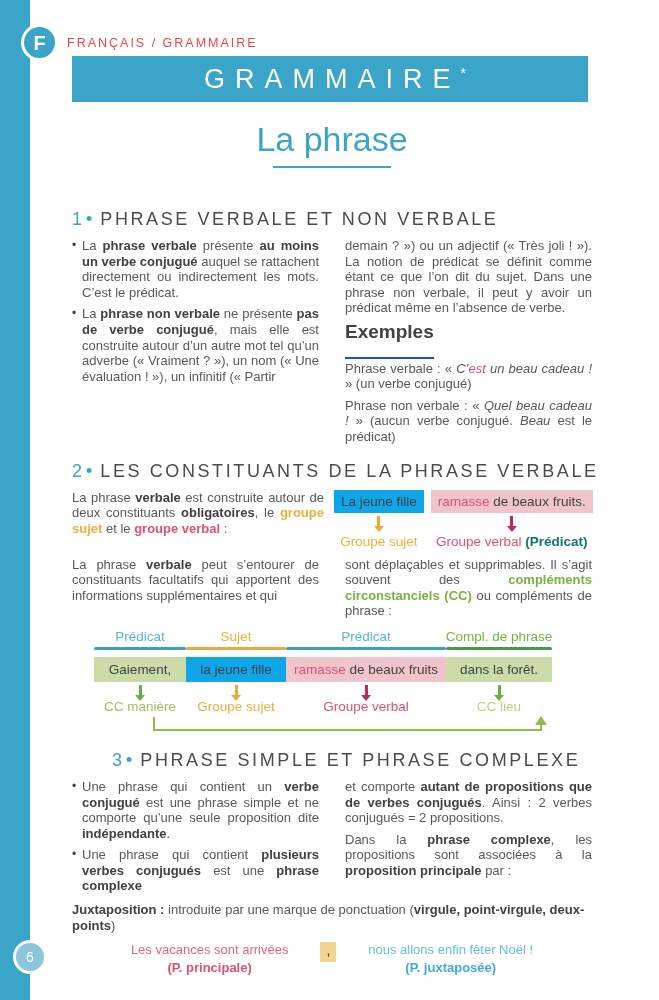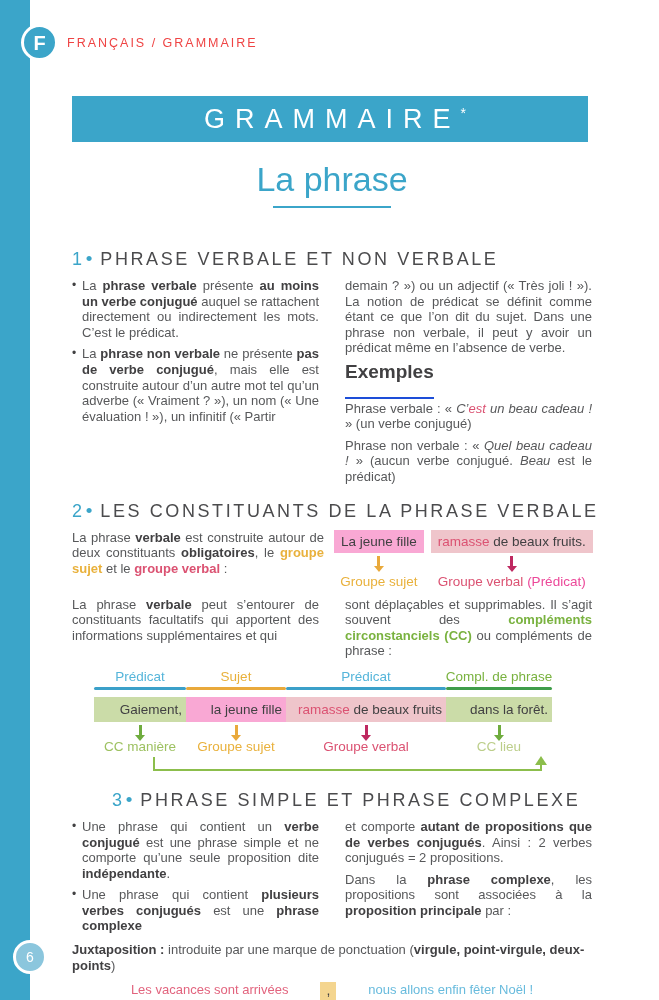--- a/index.html
+++ b/index.html
@@ -14,21 +14,21 @@
   
   .header { position:absolute; left:21px; top:24px; display:flex; align-items:center; gap:9px; }
   .logo { width:31px; height:31px; border-radius:50%; background:#3BA5C9; border:3px solid #ffffff;
           display:flex; align-items:center; justify-content:center; }
   .logo span { color:#fff; font-weight:bold; font-size:20px; line-height:1; }
   .breadcrumb { color:#ef4444; font-size:12.5px; letter-spacing:2px; }
 
   
   .content { position:absolute; left:72px; top:0; width:520px; }
 
-  .banner { margin-top:96px; width:516px; height:46px; background:#3BA5C9;
+  .banner { margin-top:56px; width:516px; height:46px; background:#3BA5C9;
             display:flex; align-items:center; justify-content:center; }
   .banner-text { color:#fff; font-size:27px; font-weight:300; letter-spacing:10px; padding-left:10px; }
   .banner-text sup { font-size:14px; letter-spacing:0; }
 
   .page-title { margin-top:18px; text-align:center; color:#3BA5C9; font-size:34px; font-weight:400; }
   .title-underline { width:118px; height:2px; background:#3BA5C9; margin:7px auto 0; }
 
   .sec-heading { font-size:18px; letter-spacing:2.6px; color:#4B4B4D; font-weight:400; white-space:nowrap; }
   .s1 { margin-top:40px; } .s2 { margin-top:15px; } .s3 { margin-top:13px;margin-left:40px; }
   .sec-num { color:#3BA5C9; }
@@ -39,49 +39,49 @@
   .col p { margin:0; }
   .col p + p, .col .blt + .blt, .col p + .blt, .col .blt + p { margin-top:6px; }
   .blt { position:relative; padding-left:10px; }
   .blt .mark { position:absolute; left:0; top:0; font-size:12px; color:#414042; }
 
   .b { font-weight:bold; color:#414042; }
   .i { font-style:italic; }
   .pk { color:#DB5272; }
   .yl { color:#E9B13C; }
   .gr { color:#79B23F; }
-  .blu { color:#ec4899; }
+  .blu { color:#0f766e;font-weight:bold; }
 
   .examples-h { display:inline-block; font-weight:bold; color:#414042; font-size:19px;
                 border-bottom:2px solid #1d4ed8; padding-bottom:17px; margin:8px 0 2px; }
 
   
   .arr { position:relative; display:inline-block; width:3px; height:10px; background:currentColor; margin:3px 0 8px; }
   .arr::after { content:""; position:absolute; left:-3.5px; top:100%; border:5px solid transparent;
                 border-top:6px solid currentColor; }
   .a-yl { color:#E9A93B; } .a-cr { color:#BE2860; } .a-gn { color:#6FAC3E; }
 
   
   .row1 { display:flex; gap:14px; margin-top:8px; }
   .row1 .ltext { width:252px; flex:none; text-align:justify; font-size:13px; line-height:15.6px; color:#57585A; }
   .mini { display:flex; gap:7px; margin-left:-4px; }
   .mini-col { display:flex; flex-direction:column; align-items:center; }
   .dbox { padding:4px 7px; font-size:13.5px; color:#414042; white-space:nowrap; }
-  .bg-yl { background:#f9a8d4; } .bg-pk { background:#EFC5CB; } .bg-gn { background:#CBDCA8; }
+  .bg-yl { background:#0ea5e9; } .bg-pk { background:#EFC5CB; } .bg-gn { background:#CBDCA8; }
   .mini-lbl { font-size:13.5px; white-space:nowrap; }
 
   
   .bigd { position:relative; margin:10px 0 0 22px; width:500px; }
   .bigd-row { display:flex; }
   .bd-col { display:flex; flex-direction:column; align-items:center; flex:none; }
   .w1 { width:92px; } .w2 { width:100px; } .w3 { width:160px; } .w4 { width:106px; }
   .bd-top { font-size:13.5px; white-space:nowrap; }
   .bd-bar { height:3px; width:100%; border-radius:2px; margin-top:3px; }
   .bar-bl { background:#3BA0C9; } .bar-yl { background:#E9A93B; } .bar-gn { background:#3F9D4A; }
-  .bd-box { margin-top:7px; width:100%; box-sizing:border-box; text-align:right;
+  .bd-box { margin-top:7px; width:100%; box-sizing:border-box; text-align:center;
             padding:5px 4px; font-size:13.5px; color:#414042; white-space:nowrap; }
   .bd-bot { font-size:13.5px; white-space:nowrap; margin-top:-4px; }
   .c-gn1 { color:#9DC161; } .c-gn2 { color:#BCCE8A; } .c-bl { color:#55B5DA; }
   .bracket { display:block; margin-top:2px; }
 
   
   .juxta { margin-top:8px; font-size:13px; line-height:16px; color:#57585A; }
   .ex { display:flex; justify-content:center; align-items:flex-start; gap:32px; margin-top:8px; }
   .ex-col { display:flex; flex-direction:column; align-items:center; gap:3px; font-size:13px; }
   .ex-pink { color:#E2647E; }

